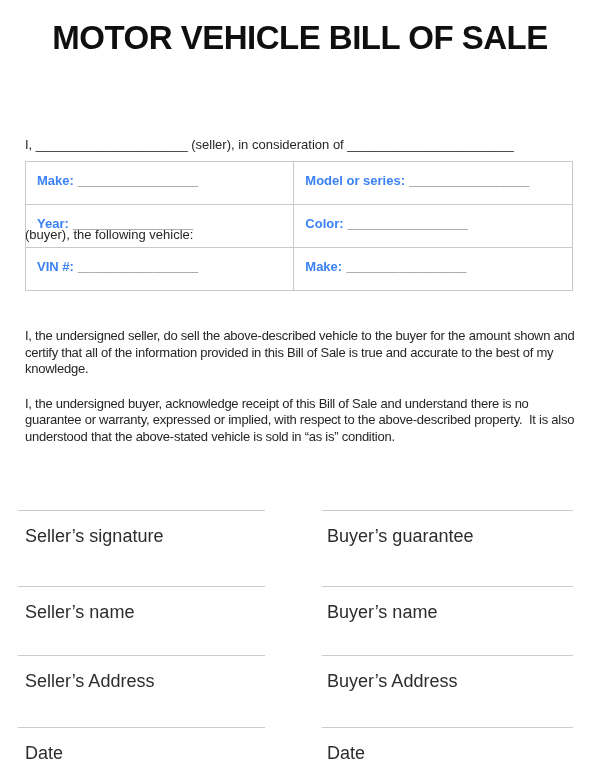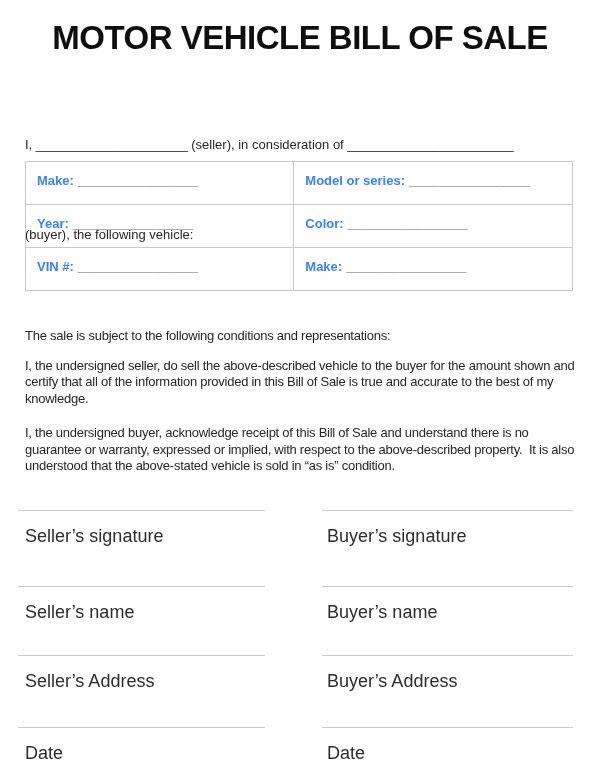--- a/index.html
+++ b/index.html
@@ -115,30 +115,29 @@
         <span class="cell-label">VIN #:</span><span class="cell-blank">________________</span>
       </td>
       <td class="col-right">
         <span class="cell-label">Make:</span><span class="cell-blank">________________</span>
       </td>
     </tr>
   </tbody>
     </table>
 
   <div class="conditions">
-    <p class="cond-heading">The sale is subject to the following conditions and representations:</p>
     <p class="clause">I, the undersigned seller, do sell the above-described vehicle to the buyer for the amount shown and certify that all of the information provided in this Bill of Sale is true and accurate to the best of my knowledge.</p>
     <p class="clause">I, the undersigned buyer, acknowledge receipt of this Bill of Sale and understand there is no guarantee or warranty, expressed or implied, with respect to the above-described property.  It is also understood that the above-stated vehicle is sold in “as is” condition.</p>
   </div>
 
   <div class="sig-cell sig-left sig-row-0">
     <span>Seller’s signature</span>
   </div>
   <div class="sig-cell sig-right sig-row-0">
-    <span>Buyer’s signature</span>
+    <span>Buyer’s guarantee</span>
   </div>
 
   <div class="sig-cell sig-left sig-row-1">
     <span>Seller’s name</span>
   </div>
   <div class="sig-cell sig-right sig-row-1">
     <span>Buyer’s name</span>
   </div>
 
   <div class="sig-cell sig-left sig-row-2">

